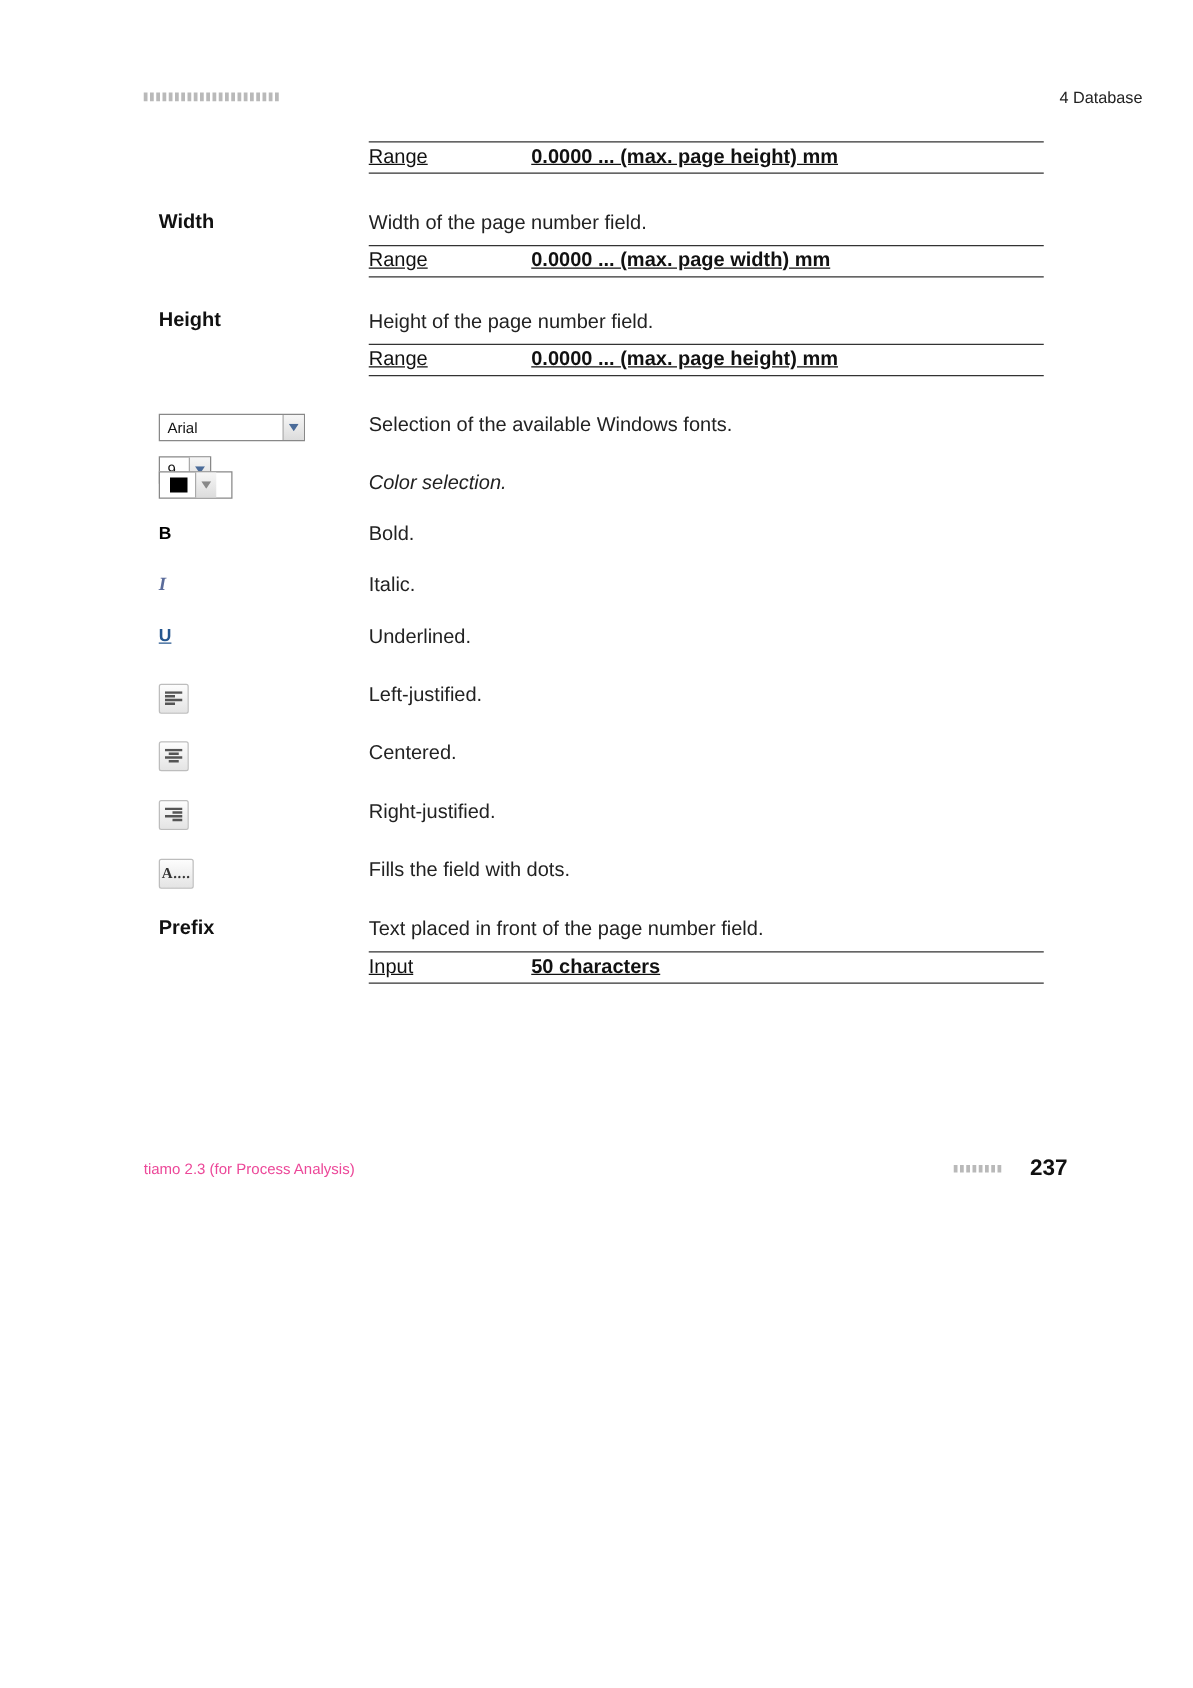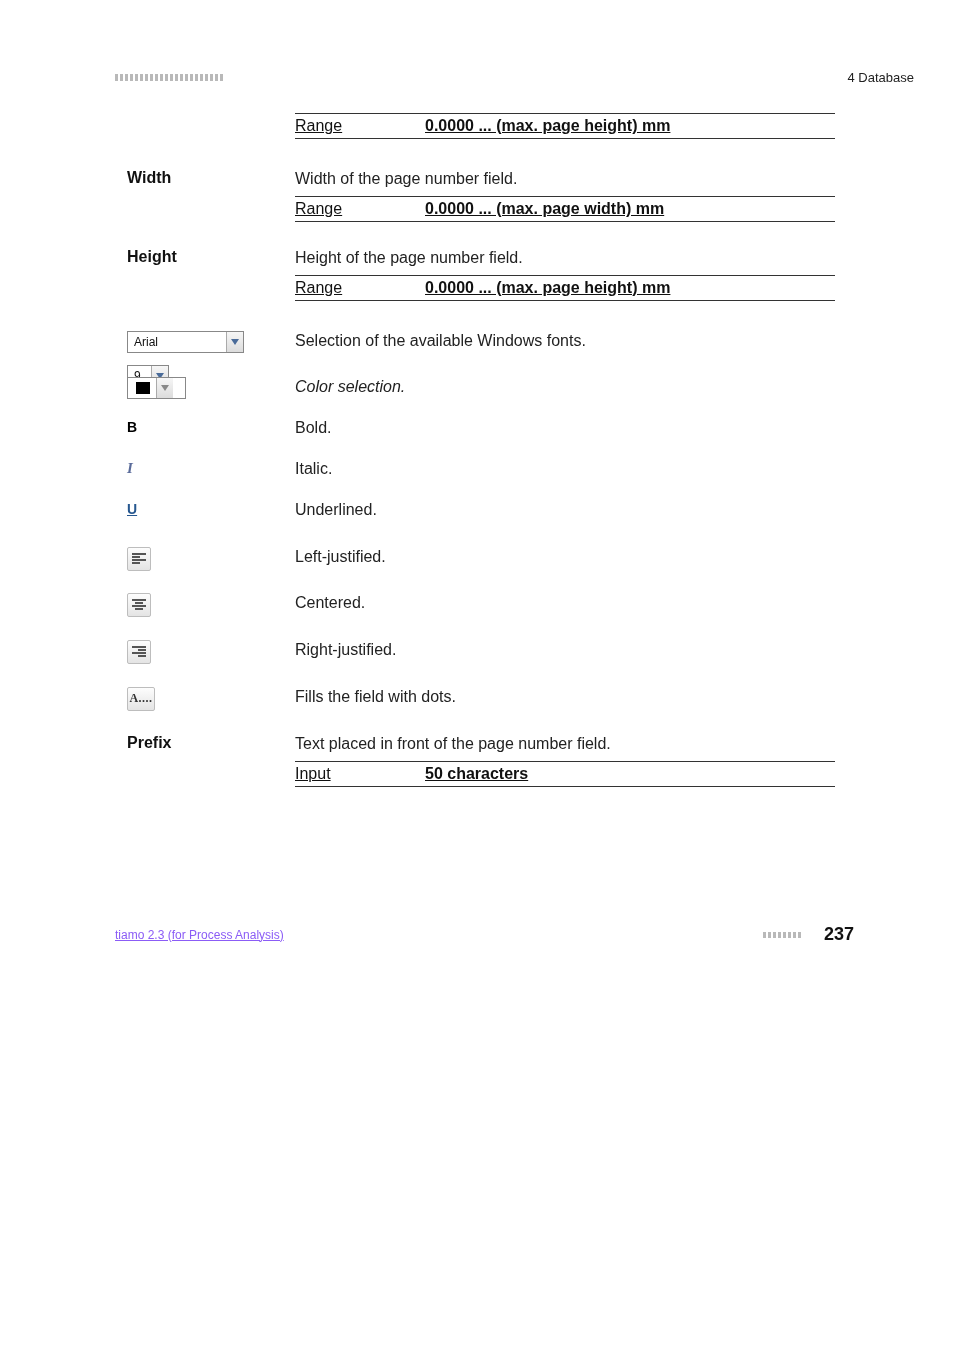--- a/index.html
+++ b/index.html
@@ -143,22 +143,21 @@
     position: absolute;
     bottom: 63px;
     left: 115px;
     right: 100px;
     display: flex;
     justify-content: space-between;
     align-items: center;
   }
   .footer-left {
     font-size: 12px;
-    color: #8b5cf6;
-    text-decoration: underline;
+    color: #ec4899;
   }
   .footer-right {
     display: flex;
     align-items: center;
     gap: 23px;
   }
   .small-bars .seg {
     width: 3px;
     height: 6px;
     background: #b9b9b9;

